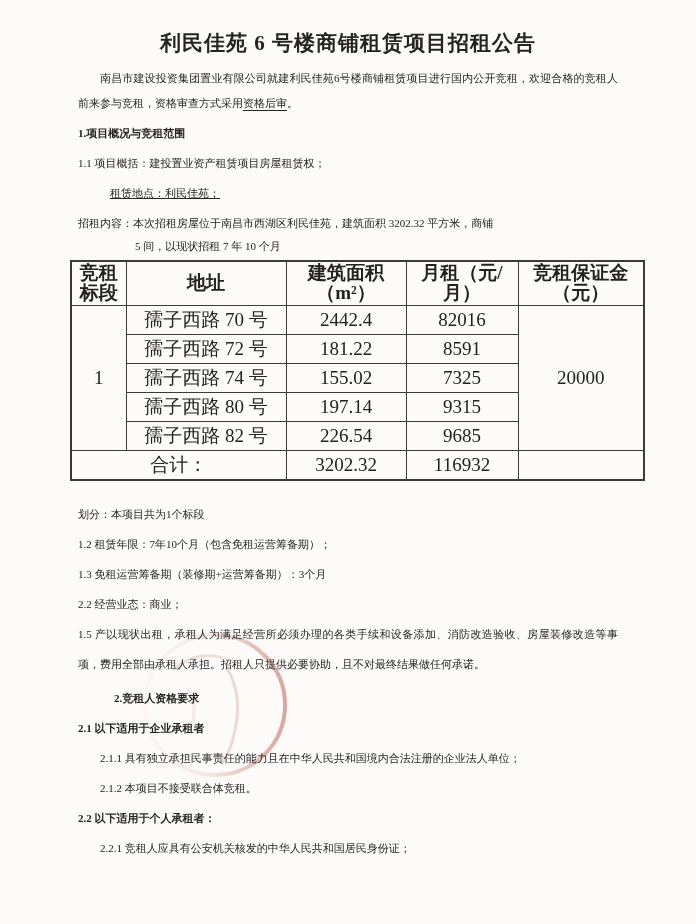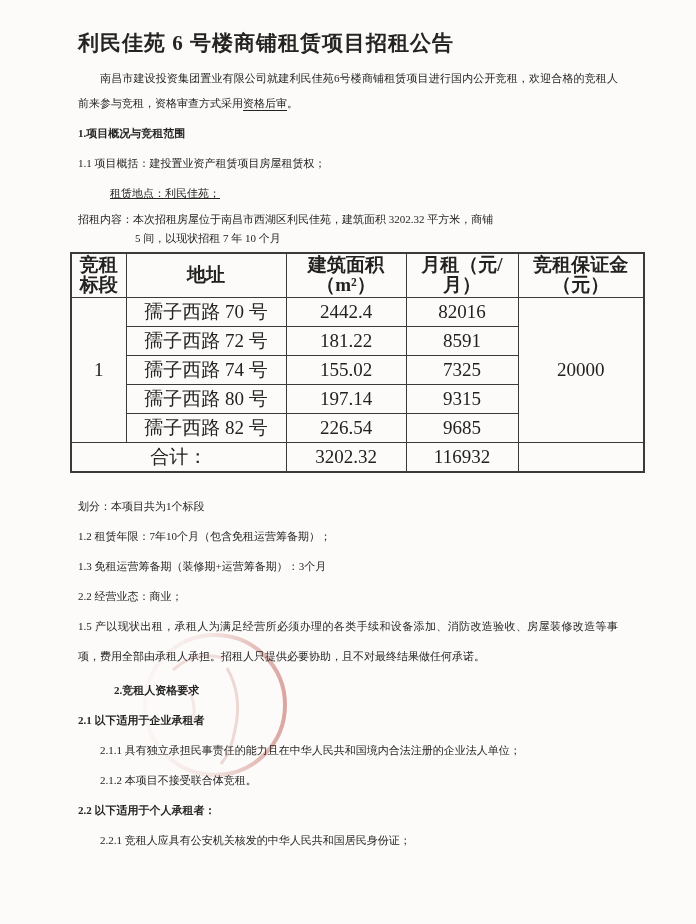--- a/index.html
+++ b/index.html
@@ -7,32 +7,32 @@
   body { background:#efeeec; font-family:"Liberation Serif","DejaVu Serif",serif; }
 
   .page {
     position:relative; width:696px; height:924px; overflow:hidden;
     background:#fcfbf9;
     color:#242424;
   }
   .content { position:absolute; left:78px; top:0; width:540px; }
 
   .title { margin-top:30px; font-size:21px; line-height:26px; font-weight:700;
-           letter-spacing:1px; white-space:nowrap; }
+           text-align:center; letter-spacing:1px; white-space:nowrap; }
 
   .para { font-size:11px; line-height:26px; text-align:justify; }
   .indent2 { text-indent:2em; }
   .b { font-weight:700; }
   .u { text-decoration:underline; text-underline-offset:3px; }
 
   .intro   { margin-top:10px; line-height:25px; }
   .h-sec   { margin-top:4px; font-weight:700; }
   .it11    { margin-top:4px; }
   .loc     { margin-top:4px; padding-left:32px;text-decoration:underline; }
-  .zl1     { margin-top:0; line-height:18px; padding-top:4px; }
+  .zl1     { margin-top:0; line-height:26px; padding-top:4px; }
   .zl2     { padding-left:57px; line-height:21px; }
 
   table.lots {
     margin-top:3px; margin-left:-8px;
     width:573px; border-collapse:collapse; table-layout:fixed;
     font-size:19px; color:#222;
     border:2px solid #3a3a3a;
   }
   table.lots th, table.lots td {
     border:1px solid #3a3a3a; text-align:center; vertical-align:middle;

